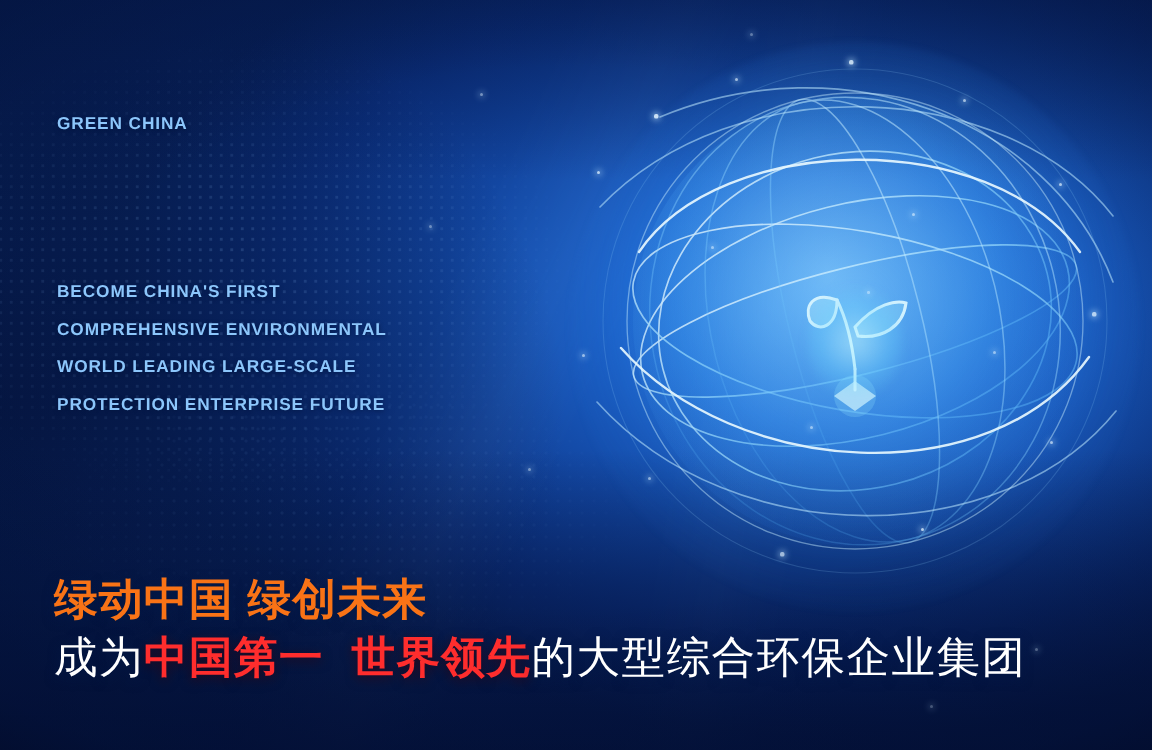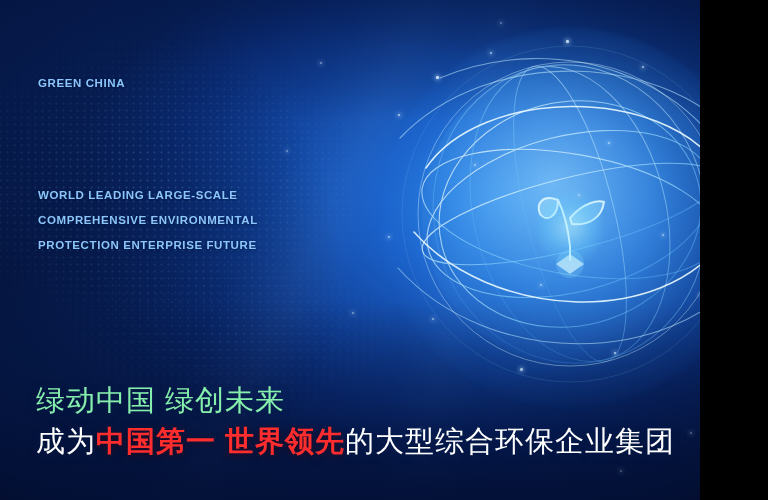--- a/index.html
+++ b/index.html
@@ -2,21 +2,21 @@
 <html><head>
 <meta charset="utf-8">
 <style>
   html, body {
     margin: 0;
     padding: 0;
     background: #000;
   }
   #banner {
     position: relative;
-    width: 700px;
+    width: 768px;
     height: 500px;
     overflow: hidden;
     font-family: "Liberation Sans", sans-serif;
     background: #0a3c8f;
   }
 
   
   .bg-base {
     position: absolute;
     inset: 0;
@@ -155,33 +155,34 @@
 
   
   .cn-block {
     position: absolute;
     left: 36px;
     bottom: 38px;
     white-space: nowrap;
   }
   .cn-line1 {
     font-size: 29px;
-    font-weight: 400;
-    color: #86efac;
+    font-weight: 700;
+    color: #f97316;
     letter-spacing: 1px;
     line-height: 40px;
     text-shadow: 0 2px 8px rgba(0,25,70,0.85);
   }
   .cn-line2 {
     font-size: 29px;
     font-weight: 400;
     color: #ffffff;
     letter-spacing: 1px;
     line-height: 42px;
     text-shadow: 0 2px 8px rgba(0,25,70,0.85);
+    font-family: Liberation Mono, monospace;
   }
   .cn-accent {
     color: #ff2d2d;
     font-weight: 700;
     text-shadow: 0 2px 8px rgba(60,0,0,0.6);
   }
 </style>
 </head>
 <body>
 
@@ -293,22 +294,23 @@
     <i style="left:690px; top:432px; width:2px; height:2px; opacity:.35"></i>
     <i style="left:620px; top:470px; width:2px; height:2px; opacity:.3"></i>
     <i style="left:500px; top:22px;  width:2px; height:2px; opacity:.4"></i>
   </div>
 
   <div class="en-block en-top">
     <div class="en-line">GREEN CHINA</div>
   </div>
 
   <div class="en-block en-mid">
+    <div class="en-line">BECOME CHINA'S FIRST</div>
+    <div class="en-line">COMPREHENSIVE ENVIRONMENTAL</div>
     <div class="en-line">WORLD LEADING LARGE-SCALE</div>
-    <div class="en-line">COMPREHENSIVE ENVIRONMENTAL</div>
     <div class="en-line">PROTECTION ENTERPRISE FUTURE</div>
   </div>
 
   <div class="cn-block">
     <div class="cn-line1">绿动中国 绿创未来</div>
     <div class="cn-line2">
       <span>成为</span><span class="cn-accent">中国第一 世界领先</span><span>的大型综合环保企业集团</span>
     </div>
   </div>
 

